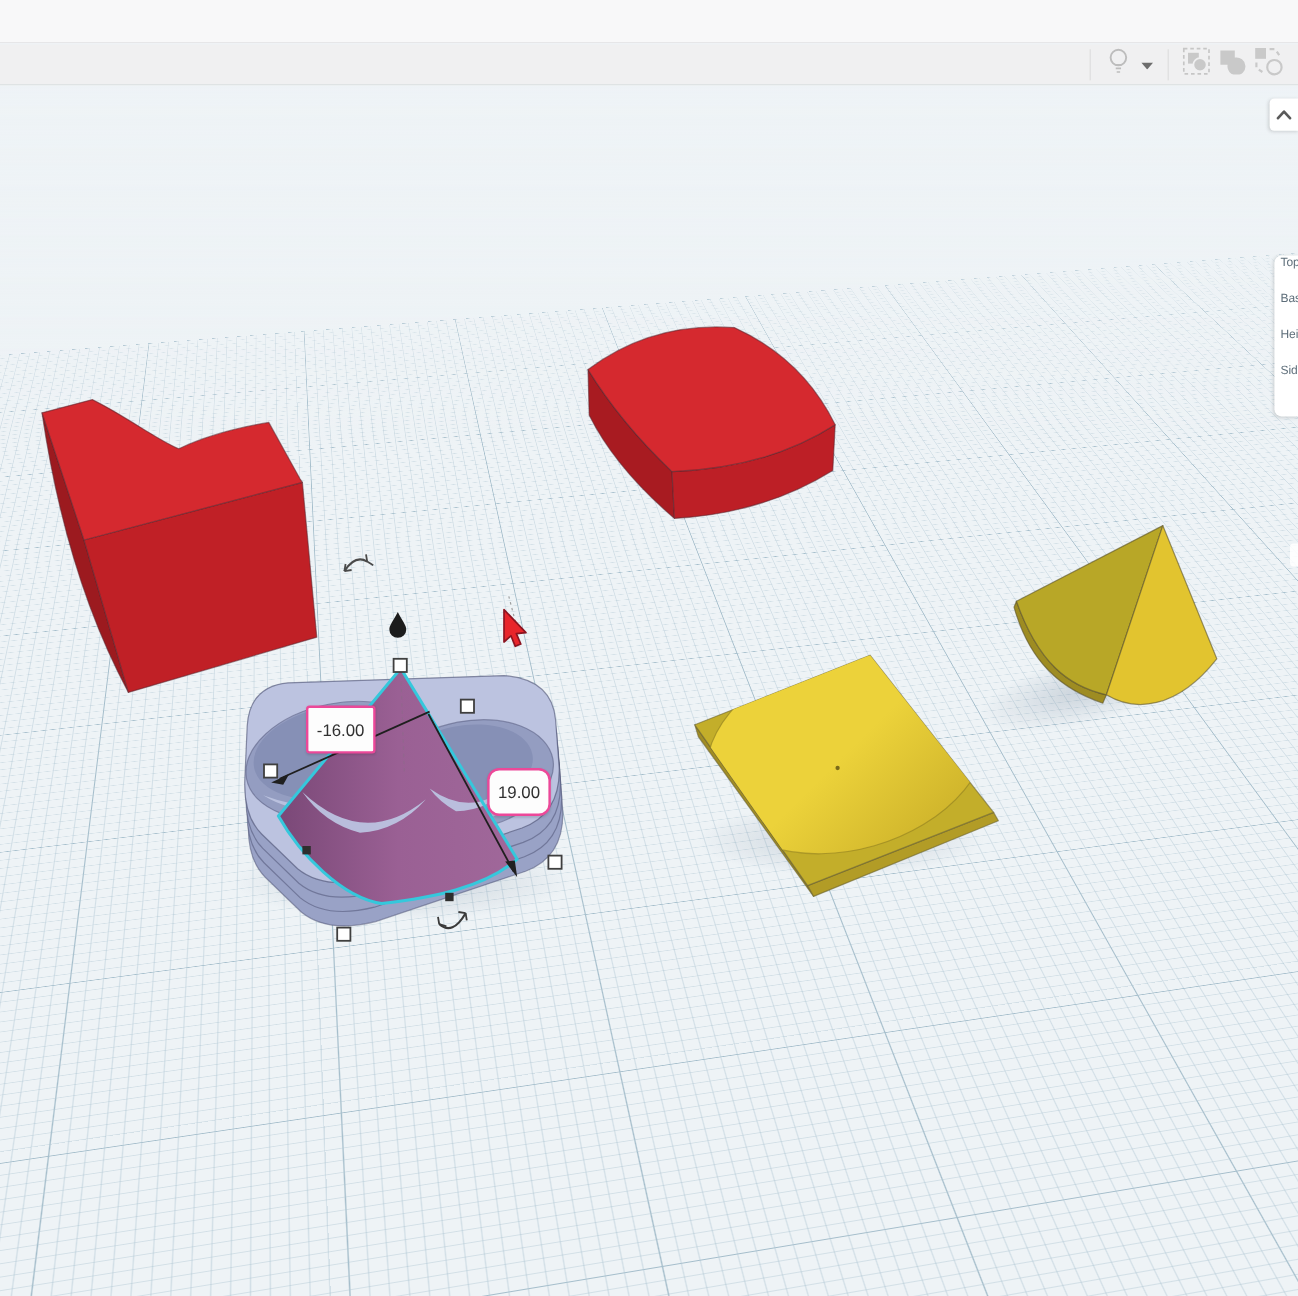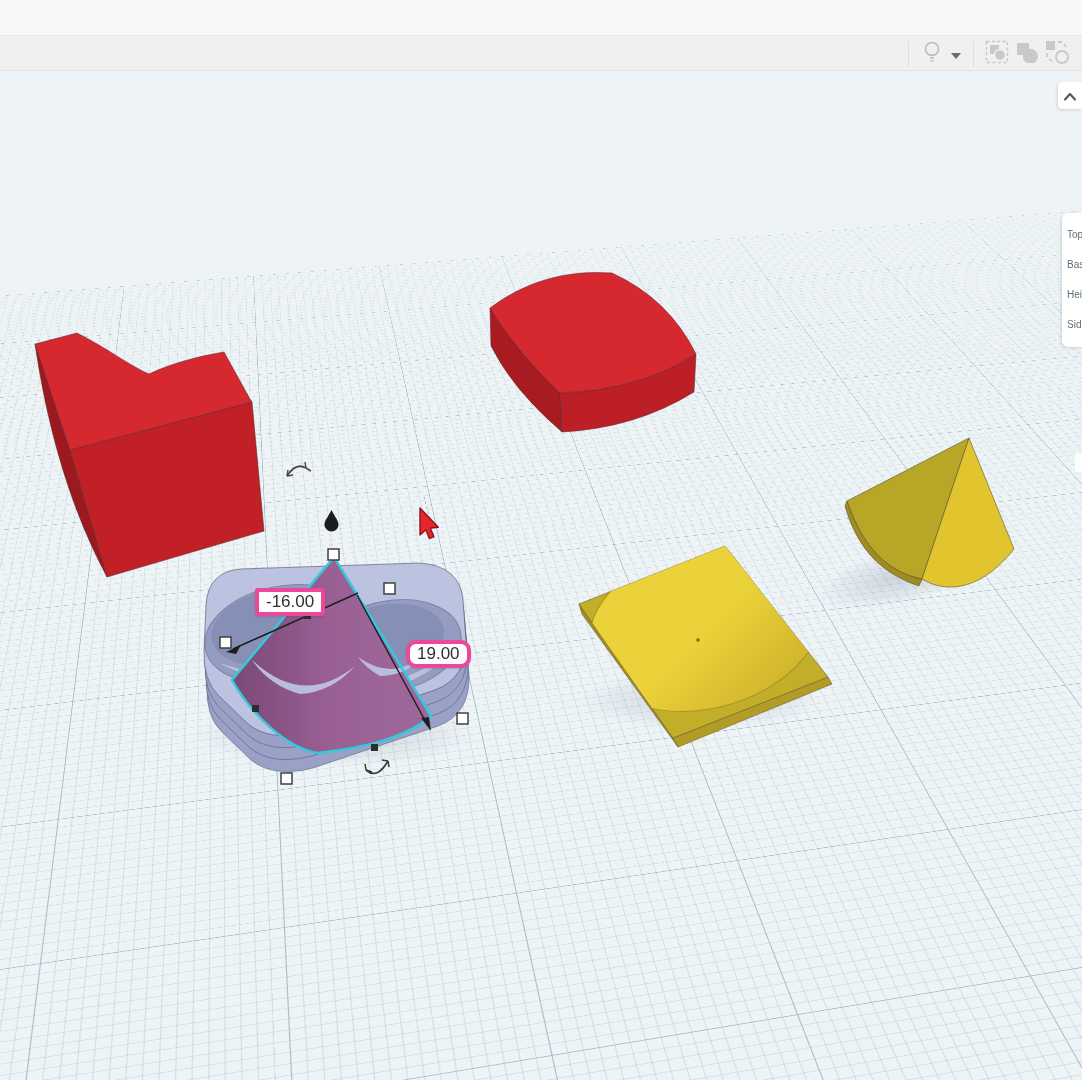--- a/index.html
+++ b/index.html
@@ -32,34 +32,34 @@
     transform: perspective(1600px) rotateX(50deg) rotateZ(-13deg);
   }
   .grid-fade { position:absolute; left:0; top:0; width:1082px; height:1009px;
     background:linear-gradient(180deg, rgba(238,243,246,0.85) 0%, rgba(238,243,246,0) 30%);
     pointer-events:none; }
 
   .scene-svg { position:absolute; left:0; top:0; width:1082px; height:1080px; z-index:5;
     pointer-events:none; }
 
   
-  .dim-label { position:absolute; background:#fdfdfd; border:4px solid #ec4899;
-    border-radius:3px; padding:0 7px; font-size:17px; color:#303030; z-index:12;
+  .dim-label { position:absolute; background:#fdfdfd; border:2px solid #ec4899;
+    border-radius:3px; padding:10px 7px; font-size:14px; color:#303030; z-index:12;
     box-shadow:0 1px 2px rgba(0,0,0,0.12); }
   #dim1 { left:255px; top:588px; }
   #dim2 { left:406px; top:640px;border-radius:10px; }
 
   
   .collapse-btn { position:absolute; right:0; top:82px; width:24px; height:27px;
     background:#ffffff; border-radius:4px 0 0 4px; z-index:20;
     box-shadow:-1px 1px 3px rgba(0,0,0,0.14);
     display:flex; align-items:center; justify-content:center; cursor:pointer; }
   .inspector { position:absolute; right:0; top:213px; width:20px; height:134px;
     background:#ffffff; border-radius:6px 0 0 6px; z-index:20;
-    box-shadow:-1px 1px 3px rgba(0,0,0,0.14); overflow:hidden; padding-top:15px; }
+    box-shadow:-1px 1px 3px rgba(0,0,0,0.14); overflow:hidden; padding-top:0; }
   .inspector .field { height:30px; font-size:10px; color:#5e6e7a; padding-left:5px;
     white-space:nowrap; line-height:14px; }
   .edge-notch { position:absolute; right:0; top:453px; width:7px; height:19px;
     background:#ffffff; border-radius:3px 0 0 3px; opacity:0.85; z-index:20; }
 
   
   .cursor { position:absolute; left:414px; top:503px; z-index:40; pointer-events:none; }
 </style>
 </head>
 <body>

